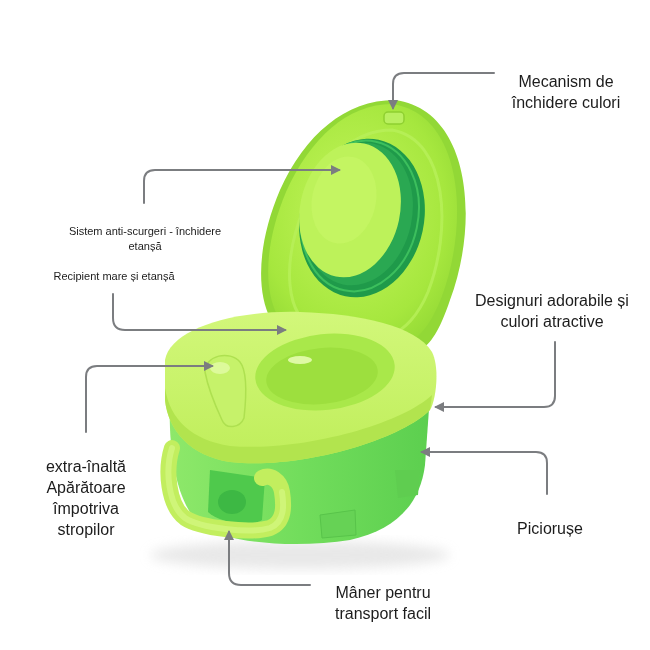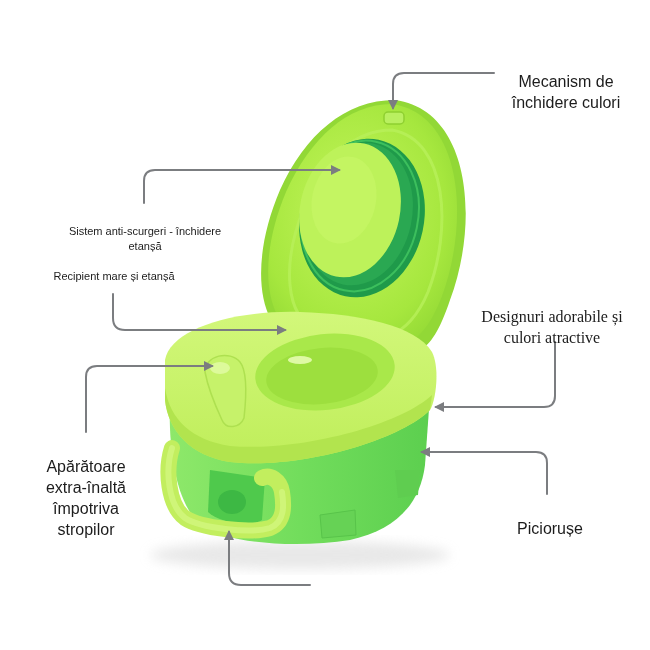--- a/index.html
+++ b/index.html
@@ -117,30 +117,34 @@
 
   <div class="label sm" style="left:30px; top:208px; width:230px;">
     <span>Sistem anti-scurgeri - închidere</span>
     <span>etanșă</span>
   </div>
 
   <div class="label sm" style="left:14px; top:253px; width:200px;">
     <span>Recipient mare și etanșă</span>
   </div>
 
-  <div class="label lg" style="left:462px; top:290px; width:180px;font-family:Liberation Serif, serif;">
+  <div class="label lg" style="left:462px; top:274px; width:180px;">
     <span>Designuri adorabile și</span>
     <span>culori atractive</span>
   </div>
 
   <div class="label lg" style="left:30px; top:440px; width:112px;">
+    <span>extra-înaltă</span>
     <span>Apărătoare</span>
-    <span>extra-înaltă</span>
     <span>împotriva</span>
     <span>stropilor</span>
   </div>
 
   <div class="label lg" style="left:490px; top:502px; width:120px;">
     <span>Piciorușe</span>
   </div>
 
+  <div class="label lg" style="left:318px; top:566px; width:130px;">
+    <span>Mâner pentru</span>
+    <span>transport facil</span>
+  </div>
 
 </div>
 
 </body></html>

